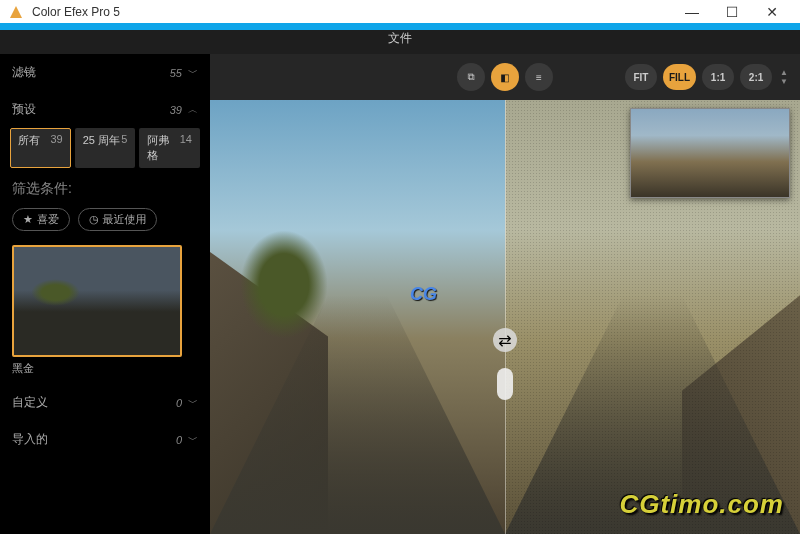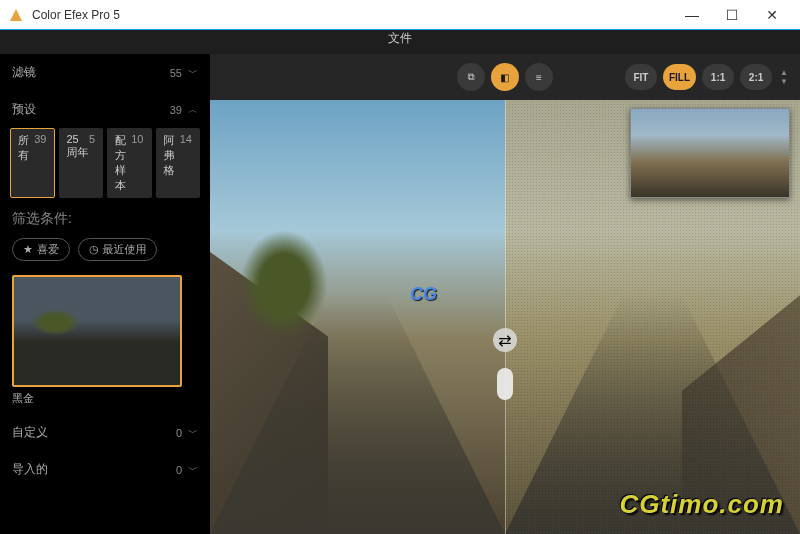--- a/index.html
+++ b/index.html
@@ -1,29 +1,29 @@
 <!DOCTYPE html>
 <html><head>
 <meta charset="utf-8">
 <style>
 * { margin: 0; padding: 0; box-sizing: border-box; font-family: "Microsoft YaHei", sans-serif; }
 body { width: 800px; height: 534px; background: #fff; overflow: hidden; position: relative; }
-.titlebar { height: 30px; background: #fff; display: flex; align-items: center; padding: 0 8px; border-bottom: 1px solid #0ea5e9; }
+.titlebar { height: 30px; background: #fff; display: flex; align-items: center; padding: 0 8px; border-bottom: 7px solid #0ea5e9; }
 .titlebar .tb-icon { width: 16px; height: 16px; margin-right: 8px; }
 .titlebar .tb-title { font-size: 12px; color: #333; flex: 1; }
 .titlebar .tb-controls { display: flex; gap: 0; }
 .titlebar .tb-btn { width: 40px; height: 28px; display: flex; align-items: center; justify-content: center; font-size: 14px; color: #333; cursor: pointer; }
 .menubar { height: 24px; background: #1e1e1e; display: flex; align-items: center; padding: 0 10px; gap: 16px; flex-direction: column; }
 .menubar .menu-item { color: #ccc; font-size: 12px; cursor: pointer; }
 .content { display: flex; height: calc(534px - 54px); background: #1a1a1a; }
 .sidebar { width: 210px; background: #000000; color: #ccc; font-size: 12px; overflow: hidden; display: flex; flex-direction: column; }
 .section-header { display: flex; justify-content: space-between; align-items: center; padding: 10px 12px; color: #aaa; cursor: pointer; }
-.section-header .count { color: #888; font-size: 11px; margin-left: auto; margin-right: 6px; }
+.section-header .count { color: #888; font-size: 11px; margin-left: auto; margin-right: 6px; font-style: italic; }
 .section-header .chevron { font-size: 10px; color: #888; }
-.category-grid { display: grid; grid-template-columns: 1fr 1fr 1fr 1fr; gap: 4px; padding: 0 10px 8px; }
+.category-grid { display: grid; grid-template-columns: 1fr 1fr 1fr; gap: 4px; padding: 0 10px 8px; }
 .cat-item { display: flex; justify-content: space-between; padding: 5px 8px; background: #2a2a2a; border-radius: 2px; cursor: pointer; font-size: 11px; }
 .cat-item.selected { border: 1px solid #e8a33d; padding: 4px 7px; }
 .cat-item .num { color: #999; }
 .filter-label { padding: 4px 12px; color: #888; font-size: 14px; }
 .pill-row { display: flex; gap: 8px; padding: 6px 12px 10px; }
 .pill { border: 1px solid #555; border-radius: 14px; padding: 3px 10px; font-size: 11px; color: #aaa; cursor: pointer; display: flex; align-items: center; gap: 4px; }
 .preset-item { padding: 4px 12px 8px; }
 .preset-thumb { width: 170px; height: 56px; background: linear-gradient(to bottom, #4a5560 40%, #2a2a24 60%); border-radius: 2px; margin-bottom: 4px; position: relative; }
 .preset-thumb.selected { border: 2px solid #e8a33d; height: 112px; }
 .preset-label { color: #aaa; font-size: 11px; }
@@ -90,24 +90,20 @@
     </div>
 
     <div class="category-grid">
       <div class="cat-item selected">
         <span>所有</span>
         <span class="num">39</span>
       </div>
       <div class="cat-item">
         <span>25 周年</span>
         <span class="num">5</span>
-      </div>
-      <div class="cat-item">
-        <span>配方样本</span>
-        <span class="num">10</span>
       </div>
       <div class="cat-item">
         <span>阿弗格</span>
         <span class="num">14</span>
       </div>
     </div>
 
     <div class="filter-label">筛选条件:</div>
     <div class="pill-row">
       <div class="pill">

